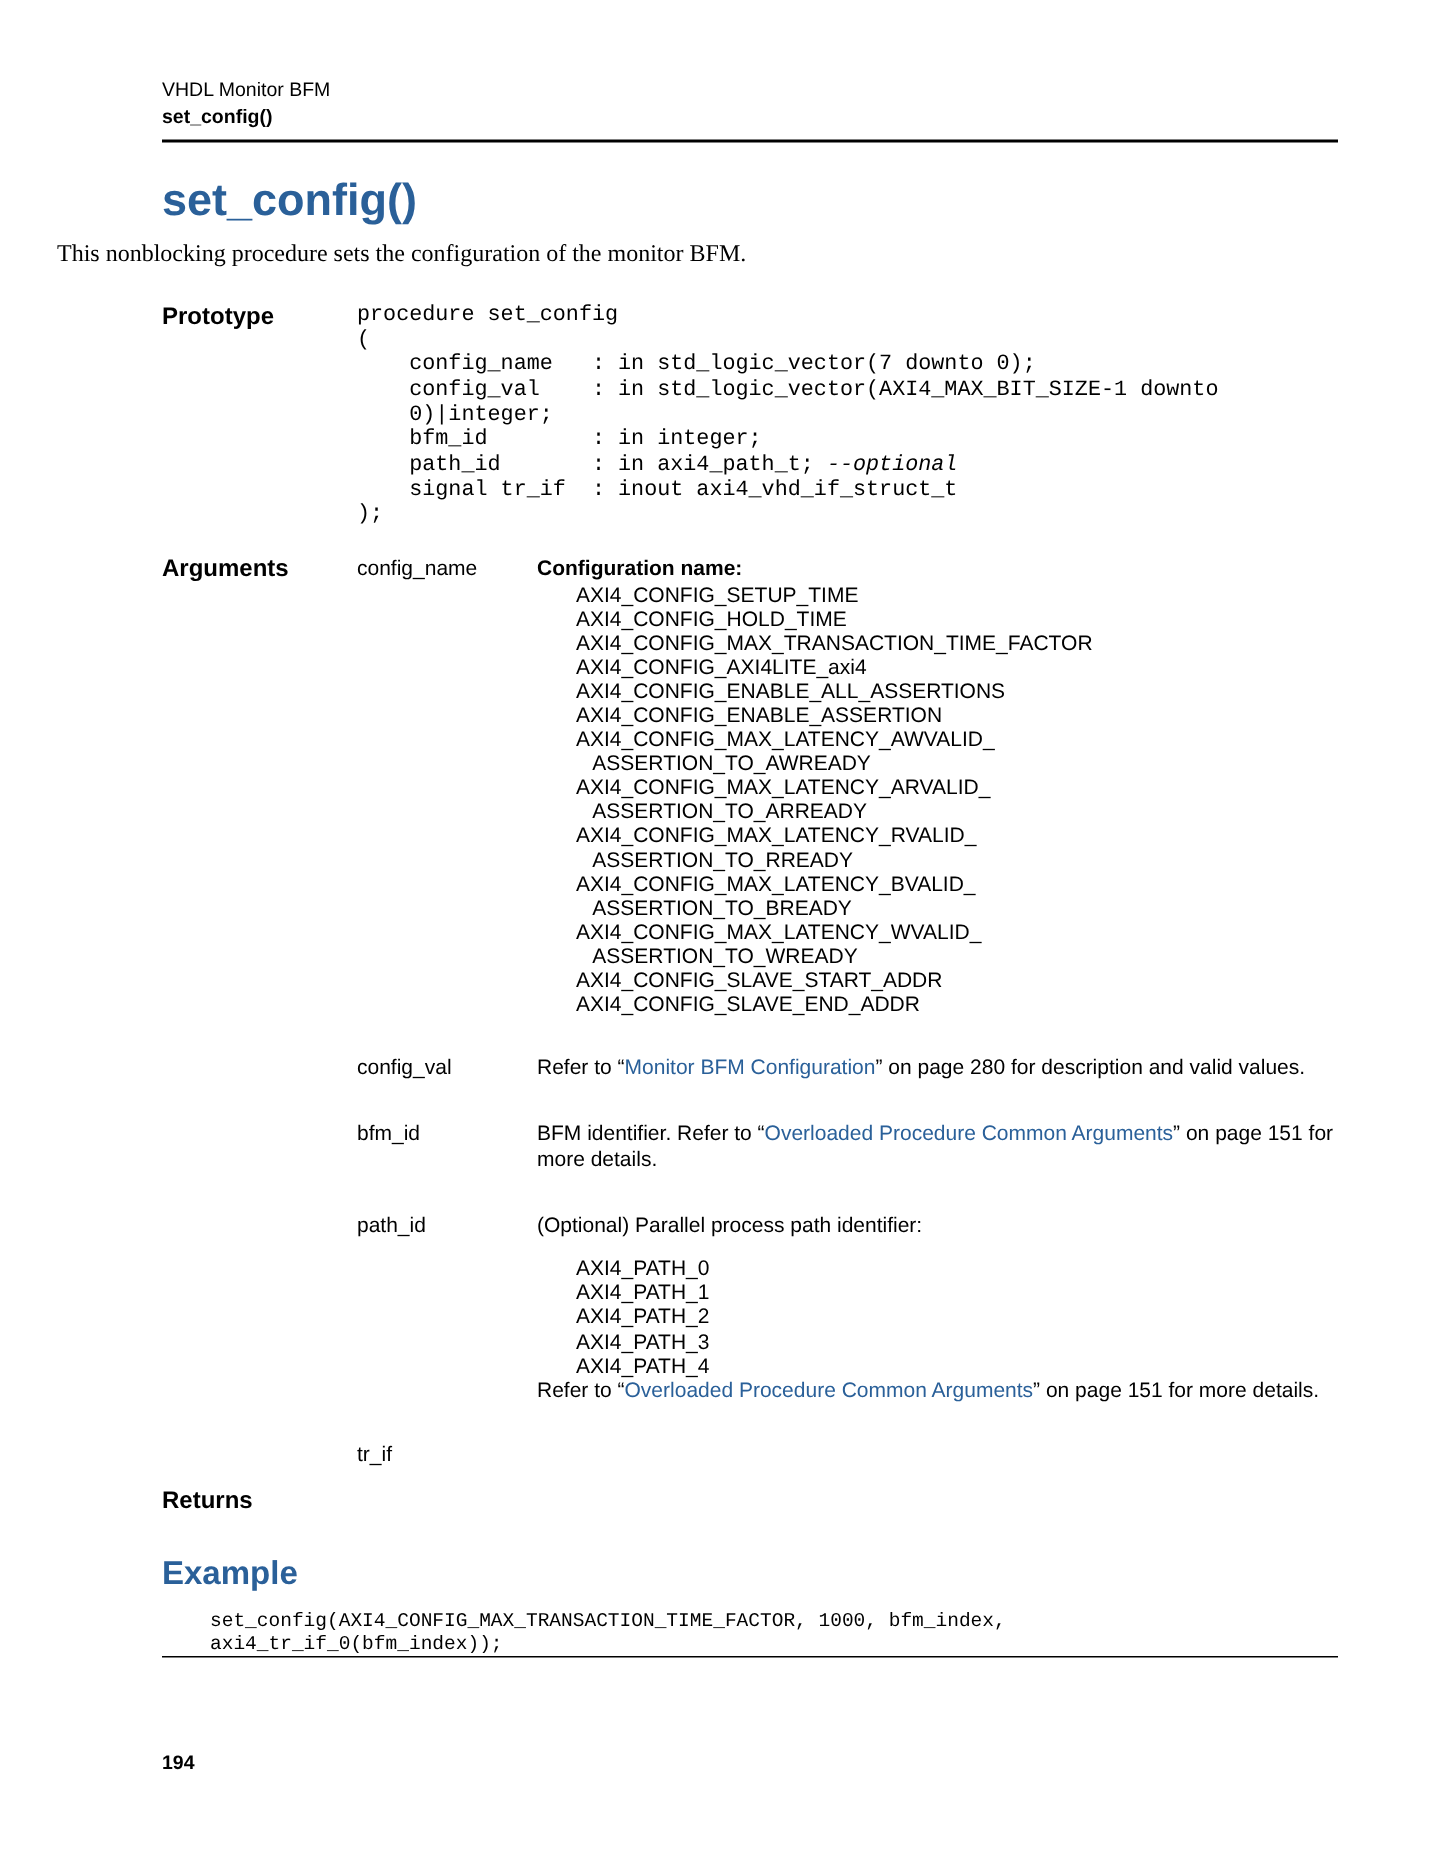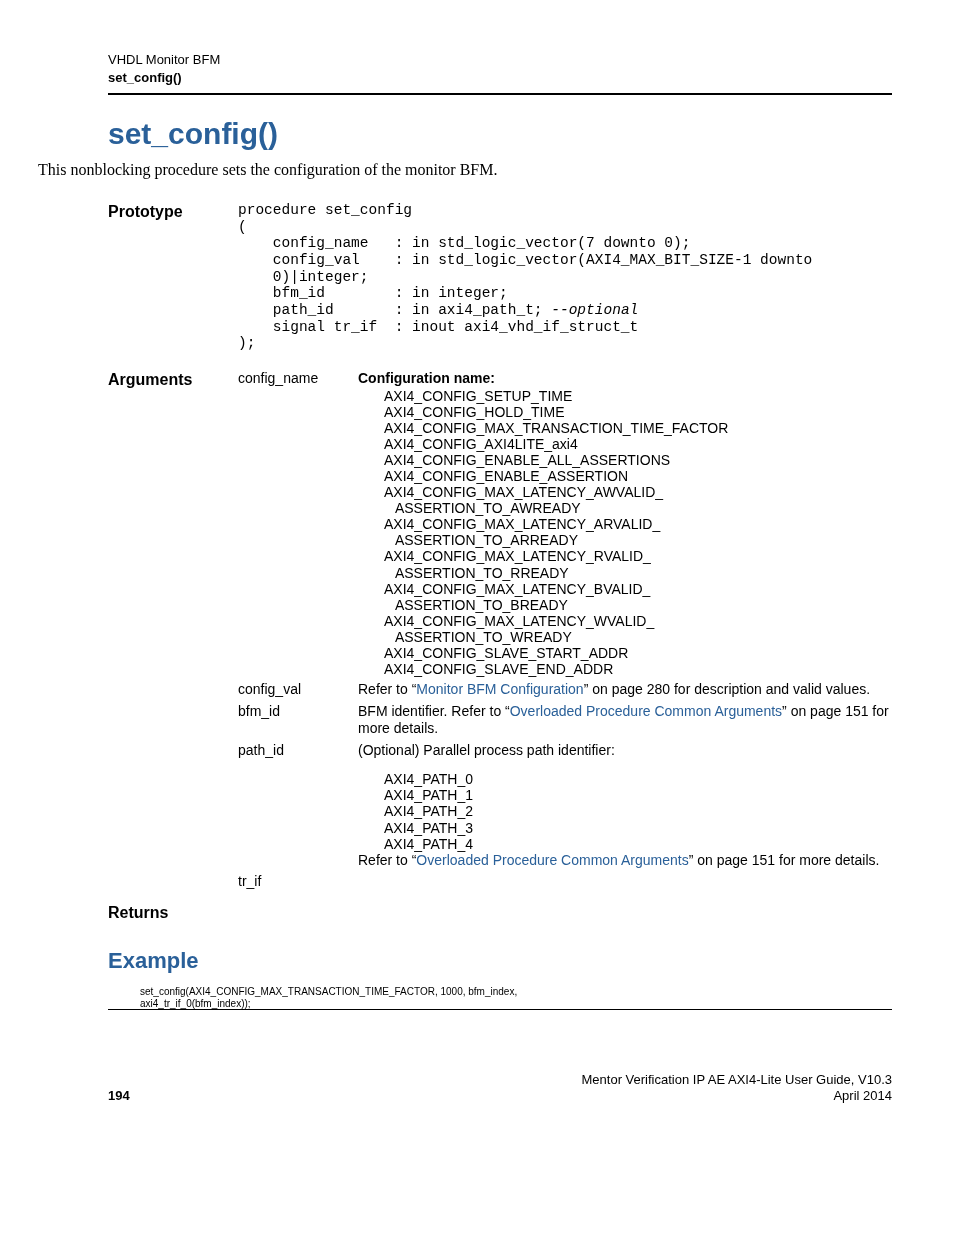--- a/index.html
+++ b/index.html
@@ -54,21 +54,21 @@
   .code-prototype {
     font-family: "Courier New", monospace;
     font-size: 14.5px;
     white-space: pre;
     line-height: 1.15;
   }
   .code-comment { font-style: italic; }
   .args-table {
     display: grid;
     grid-template-columns: 120px 1fr;
-    row-gap: 4px;
+    row-gap: 26px;
   }
   .arg-name {
     font-family: Arial, Helvetica, sans-serif;
     font-size: 14px;
   }
   .arg-desc {
     font-family: Arial, Helvetica, sans-serif;
     font-size: 14px;
     line-height: 1.25;
   }
@@ -80,22 +80,22 @@
   }
   .link { color: #2a6099; }
   h2.example {
     font-family: Arial, Helvetica, sans-serif;
     font-size: 22px;
     font-weight: bold;
     color: #2a6099;
     margin: 24px 0 12px 0;
   }
   .example-code {
-    font-family: Liberation Sans, sans-serif;
-    font-size: 10px;
+    font-family: Liberation Mono, monospace;
+    font-size: 13px;
     white-space: pre-wrap;
     padding-left: 32px;
     line-height: 1.15;
   }
   .footer {
     display: flex;
     justify-content: space-between;
     align-items: flex-end;
     margin-top: 62px;
     font-family: Arial, Helvetica, sans-serif;
@@ -199,17 +199,13 @@
 
 </div>
 
 <h2 class="example">Example</h2>
 <div class="example-code">set_config(AXI4_CONFIG_MAX_TRANSACTION_TIME_FACTOR, 1000, bfm_index,
 axi4_tr_if_0(bfm_index));</div>
 
 <hr class="footer-hr">
 <div class="footer">
   <span class="pnum">194</span>
-  <span class="right">
-    <span>Mentor Verification IP AE AXI4-Lite User Guide, V10.3</span><br>
-    <span>April 2014</span>
-  </span>
 </div>
 
 </body></html>

